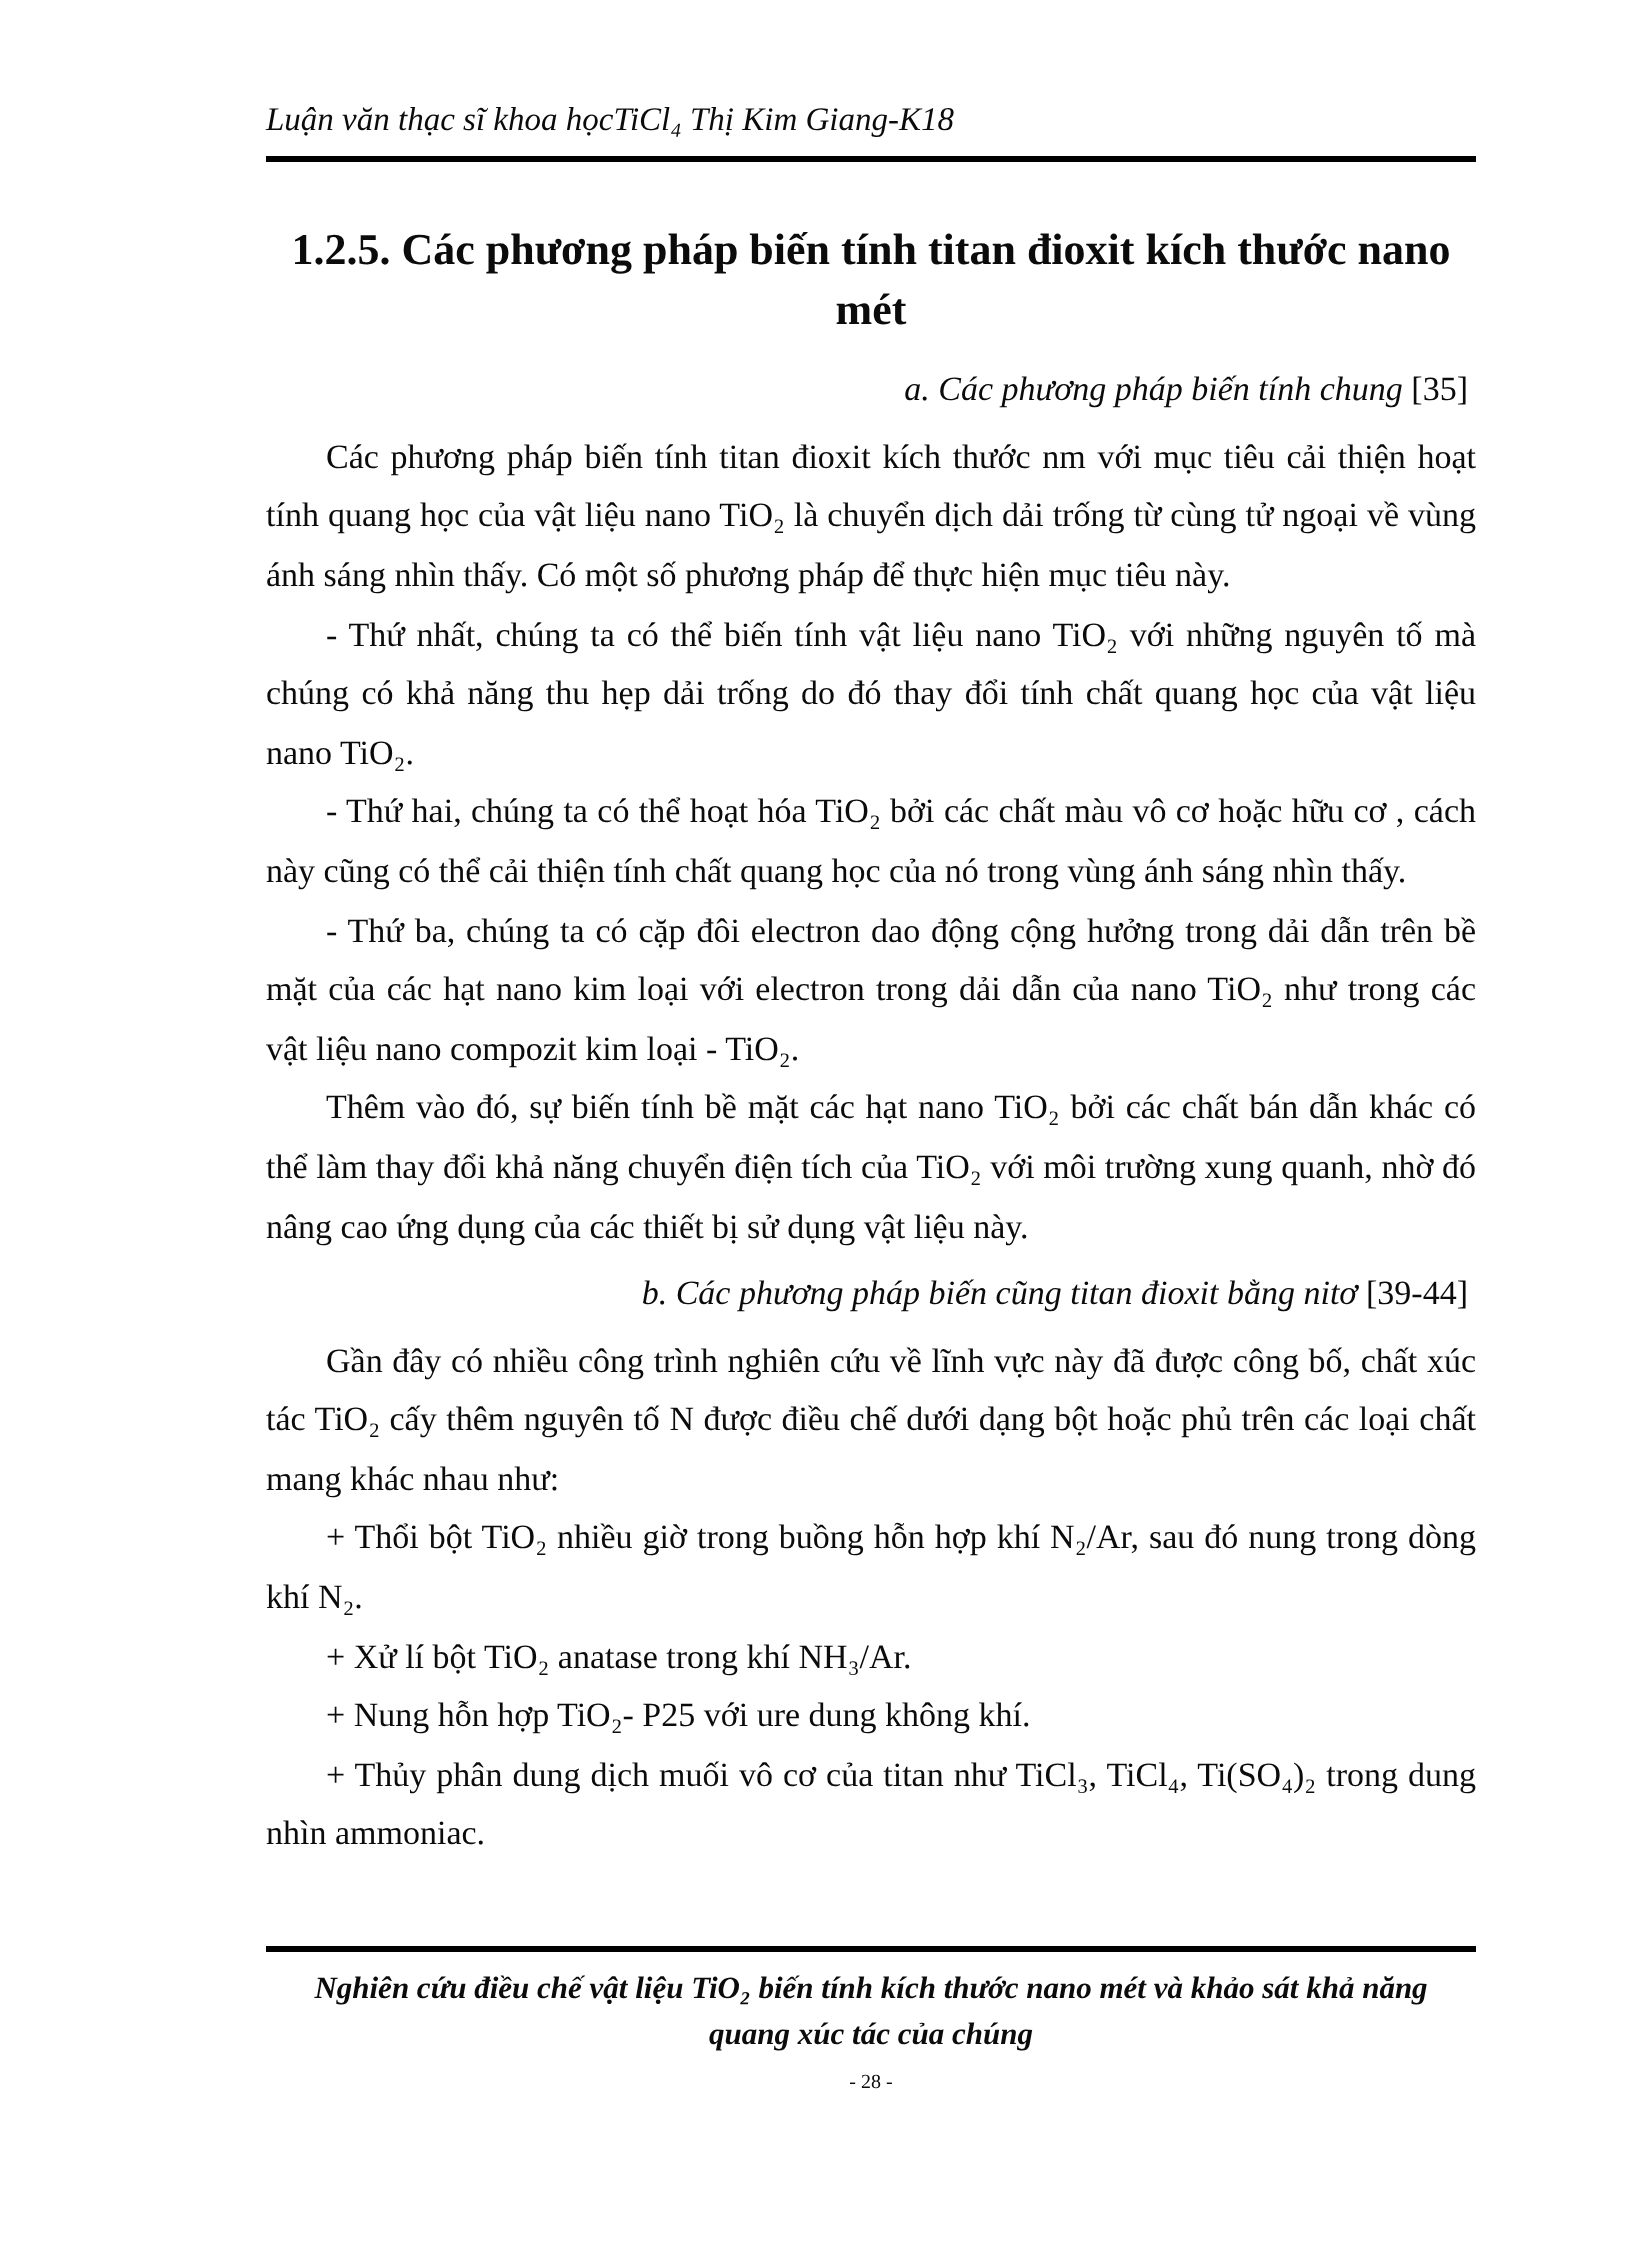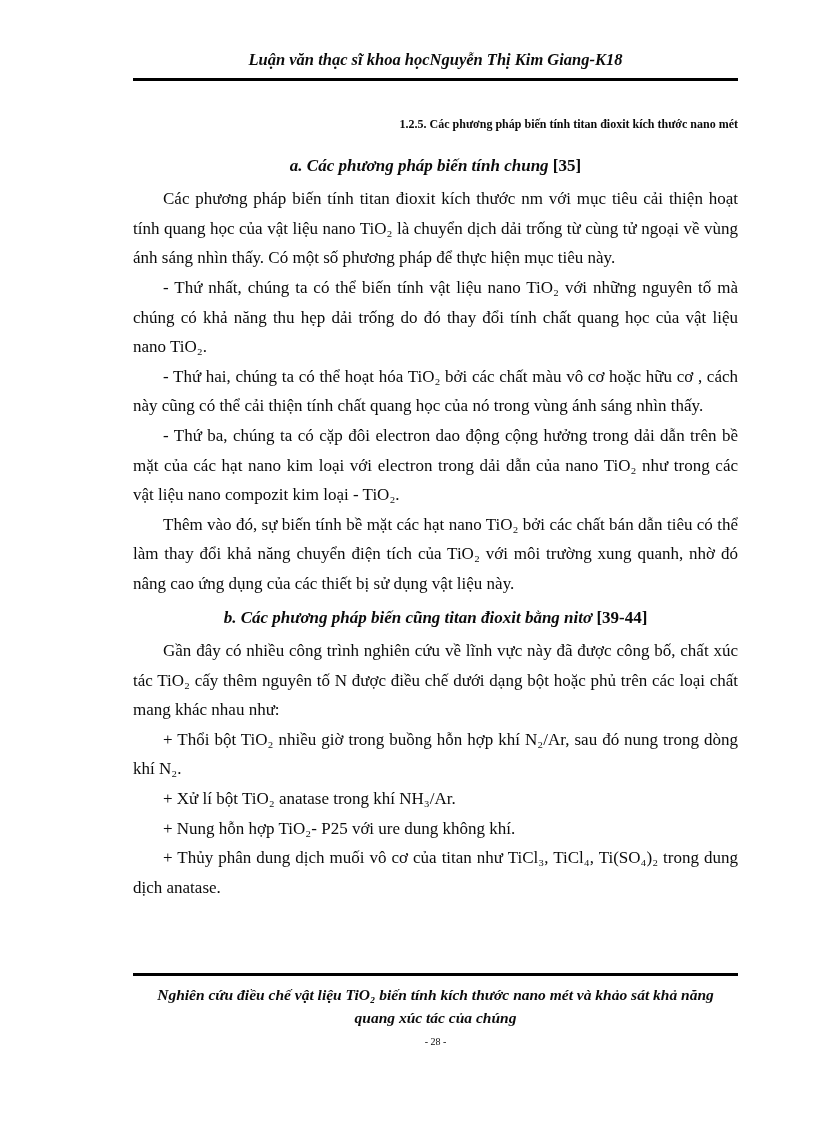--- a/index.html
+++ b/index.html
@@ -13,23 +13,23 @@
     color: #0b0b0b;
     overflow: hidden;
   }
   
   .header {
     position: absolute;
     left: 133px;
     right: 78px;
     top: 50px;
     display: flex;
-    justify-content: center;
+    justify-content: flex-start;
     font-size: 16.5px;
-    font-weight: bold;
+    font-weight: normal;
     font-style: italic;
     white-space: nowrap;
   }
   .header-rule {
     position: absolute;
     left: 133px;
     right: 78px;
     top: 78px;
     height: 3px;
     background: #000;
@@ -39,28 +39,27 @@
     position: absolute;
     left: 133px;
     top: 110px;
     width: 605px;
     font-size: 17px;
     line-height: 29.6px;
     text-align: justify;
   }
   .heading {
     margin: 0 0 11px 0;
-    font-size: 12px;
+    font-size: 22px;
     font-weight: bold;
-    text-align: right;
+    text-align: center;
   }
   .subheading {
     margin: 4px;
-    text-align: center;
-    font-weight: bold;
+    text-align: right;
   }
   .subheading .it { font-style: italic; }
   .subheading .ref { font-style: normal; }
   .content p.para {
     margin: 0;
     text-indent: 30px;
   }
   
   .footer-rule {
     position: absolute;
@@ -94,42 +93,42 @@
     font-size: 10px;
   }
 </style>
 </head>
 <body>
 
 <div class="page">
 
   <div class="header">
     <span>Luận văn thạc sĩ khoa học</span>
-    <span>Nguyễn Thị Kim Giang-K18</span>
+    <span>TiCl₄ Thị Kim Giang-K18</span>
   </div>
   <div class="header-rule"></div>
 
   <div class="content">
     <p class="heading">1.2.5. Các phương pháp biến tính titan đioxit kích thước nano mét</p>
 
     <p class="subheading"><span class="it">a. Các phương pháp biến tính chung </span><span class="ref">[35]</span></p>
 
     <p class="para">Các phương pháp biến tính titan đioxit kích thước nm với mục tiêu cải thiện hoạt tính quang học của vật liệu nano TiO₂ là chuyển dịch dải trống từ cùng tử ngoại về vùng ánh sáng nhìn thấy. Có một số phương pháp để thực hiện mục tiêu này.</p>
     <p class="para">- Thứ nhất, chúng ta có thể biến tính vật liệu nano TiO₂ với những nguyên tố mà chúng có khả năng thu hẹp dải trống do đó thay đổi tính chất quang học của vật liệu nano TiO₂.</p>
     <p class="para">- Thứ hai, chúng ta có thể hoạt hóa TiO₂ bởi các chất màu vô cơ hoặc hữu cơ , cách này cũng có thể cải thiện tính chất quang học của nó trong vùng ánh sáng nhìn thấy.</p>
     <p class="para">- Thứ ba, chúng ta có cặp đôi electron dao động cộng hưởng trong dải dẫn trên bề mặt của các hạt nano kim loại với electron trong dải dẫn của nano TiO₂ như trong các vật liệu nano compozit kim loại - TiO₂.</p>
-    <p class="para">Thêm vào đó, sự biến tính bề mặt các hạt nano TiO₂ bởi các chất bán dẫn tiêu có thể làm thay đổi khả năng chuyển điện tích của TiO₂ với môi trường xung quanh, nhờ đó nâng cao ứng dụng của các thiết bị sử dụng vật liệu này.</p>
+    <p class="para">Thêm vào đó, sự biến tính bề mặt các hạt nano TiO₂ bởi các chất bán dẫn khác có thể làm thay đổi khả năng chuyển điện tích của TiO₂ với môi trường xung quanh, nhờ đó nâng cao ứng dụng của các thiết bị sử dụng vật liệu này.</p>
 
     <p class="subheading"><span class="it">b. Các phương pháp biến cũng titan đioxit bằng nitơ </span><span class="ref">[39-44]</span></p>
 
     <p class="para">Gần đây có nhiều công trình nghiên cứu về lĩnh vực này đã được công bố, chất xúc tác TiO₂ cấy thêm nguyên tố N được điều chế dưới dạng bột hoặc phủ trên các loại chất mang khác nhau như:</p>
     <p class="para">+ Thổi bột TiO₂ nhiều giờ trong buồng hỗn hợp khí N₂/Ar, sau đó nung trong dòng khí N₂.</p>
     <p class="para">+ Xử lí bột TiO₂ anatase trong khí NH₃/Ar.</p>
     <p class="para">+ Nung hỗn hợp TiO₂- P25 với ure dung không khí.</p>
-    <p class="para">+ Thủy phân dung dịch muối vô cơ của titan như TiCl₃, TiCl₄, Ti(SO₄)₂ trong dung dịch anatase.</p>
+    <p class="para">+ Thủy phân dung dịch muối vô cơ của titan như TiCl₃, TiCl₄, Ti(SO₄)₂ trong dung nhìn ammoniac.</p>
   </div>
 
   <div class="footer-rule"></div>
   <div class="footer">
     <div class="footer-title">Nghiên cứu điều chế vật liệu TiO₂ biến tính kích thước nano mét và khảo sát khả năng</div>
     <div class="footer-title">quang xúc tác của chúng</div>
     <div class="footer-pagenum">- 28 -</div>
   </div>
 
 </div>

